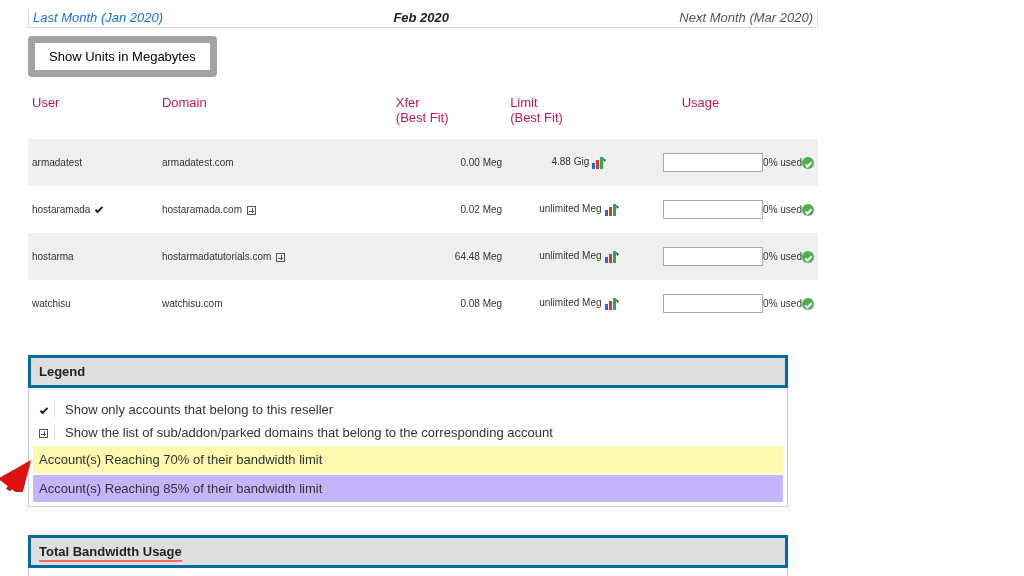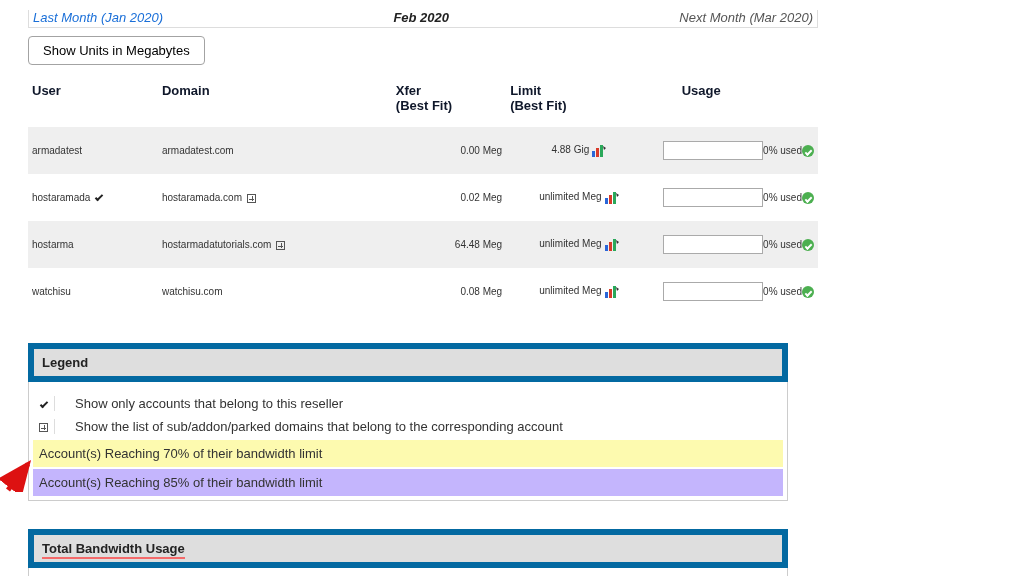--- a/index.html
+++ b/index.html
@@ -32,39 +32,39 @@
     cursor: pointer;
   }
   .nav-current {
     font-weight: bold;
     color: #222;
   }
   .nav-next {
     color: #555;
   }
   .units-btn {
-    border: 1px solid #a3a3a3;
+    border: 7px solid #a3a3a3;
     border-radius: 4px;
     padding: 6px 14px;
     background: #fff;
     font-size: 13px;
     font-family: inherit;
     cursor: pointer;
     margin-bottom: 12px;
   }
   table.data {
     width: 100%;
     border-collapse: collapse;
   }
   table.data th {
     text-align: left;
-    font-weight: bold;
+    font-weight: normal;
     padding: 6px 4px 14px 4px;
     vertical-align: top;
-    color: #0f172a;
+    color: #be185d;
   }
   table.data td {
     padding: 14px 4px;
     font-size: 10px;
   }
   table.data tr.striped td {
     background: #efefef;
   }
   .col-user { width: 125px; }
   .col-domain { width: 225px; }
@@ -136,35 +136,35 @@
   .chart-icon {
     display: inline-block;
     vertical-align: middle;
     margin-left: 3px;
   }
   .section-box {
     width: 760px;
     margin-top: 28px;
   }
   .section-header {
-    border: 6px solid #0369a1;
+    border: 3px solid #0369a1;
     background: #dedede;
     padding: 6px 8px;
     font-weight: bold;
     color: #222;
   }
   .legend-body {
     border: 1px solid #ccc;
     border-top: none;
     padding: 10px 4px 4px 4px;
   }
   .legend-row {
     display: flex;
     align-items: flex-start;
-    gap: 20px;
+    gap: 10px;
     padding: 4px 4px;
   }
   .legend-icon-cell {
     width: 18px;
     text-align: center;
     border-right: 1px solid #ddd;
     padding-right: 6px;
   }
   .legend-band {
     padding: 6px 6px;

